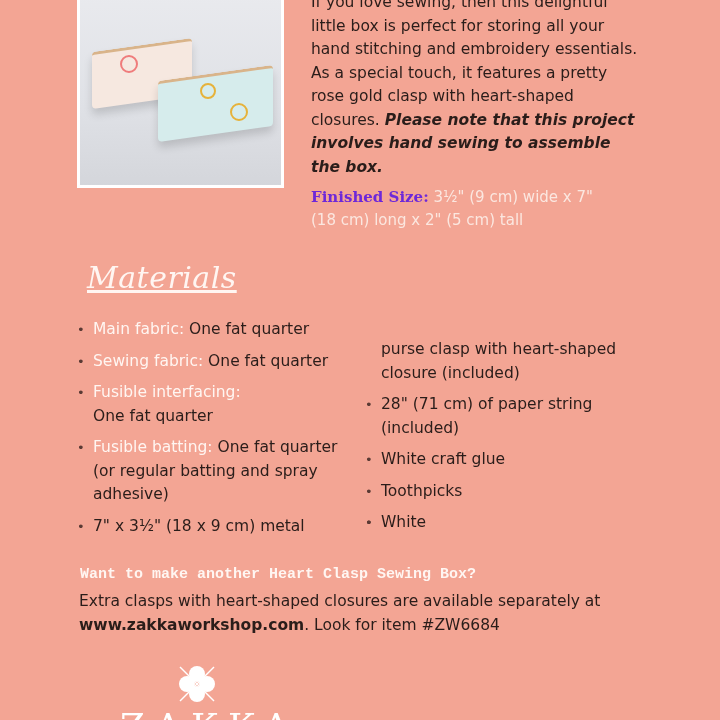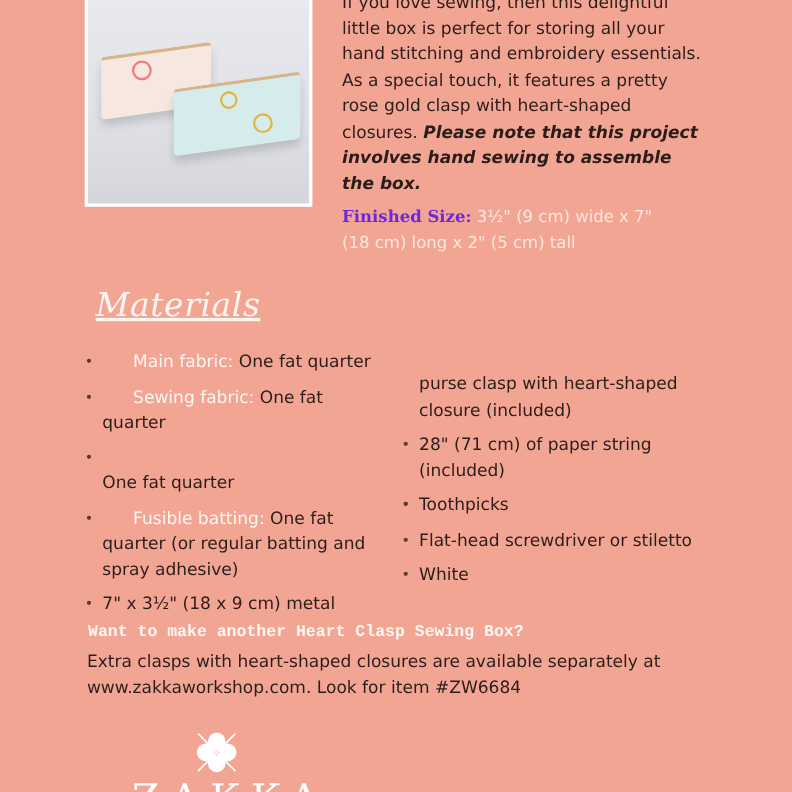--- a/index.html
+++ b/index.html
@@ -14,25 +14,25 @@
   .intro .em { font-style:italic; font-weight:bold; }
   .size { position:absolute; left:311px; top:186px; width:300px; font-size:15px; line-height:23px; color:#fbe7e0; }
   .size .lbl { font-family:"DejaVu Serif", serif; font-weight:bold; color:#6d28d9; }
   .mat-title { position:absolute; left:87px; top:260px; font-family:"DejaVu Serif", serif; font-style:italic; font-size:30px; color:#fff6f2; letter-spacing:0.5px;text-decoration:underline; }
   ul { list-style:none; margin:0; padding:0; }
   .col { position:absolute; font-size:15.5px; line-height:23.5px; }
   .col1 { left:77px; top:318px; width:270px; }
   .col2 { left:365px; top:318px; width:290px; }
   .col li { position:relative; padding-left:16px; margin-bottom:8px; }
   .col li .bullet { position:absolute; left:0; top:0; color:#5a3a34; font-size:13px; }
-  .col li .key { color:#fff6f2;margin-left:28px; }
+  .col li .key { color:#fff6f2; }
   .col2 li.cont { padding-left:16px;margin-top:20px; }
   .want { position:absolute; left:80px; top:566px; font-family:Liberation Mono, monospace; font-weight:bold; font-size:15px; color:#fff6f2; }
   .extra { position:absolute; left:79px; top:589px; width:580px; font-size:15.5px; line-height:24px; }
-  .extra .url { font-weight:normal; }
+  .extra .url { font-weight:bold; }
   .logo { position:absolute; left:176px; top:664px; width:42px; height:40px; }
   .logo-text { position:absolute; left:120px; top:706px; font-family:"DejaVu Serif", serif; font-size:36px; letter-spacing:10px; color:#fff; }
 </style>
 </head>
 <body>
 
 <div class="photo-frame">
   <div class="photo">
     <div class="box box1"></div>
     <div class="box box2"></div>
@@ -50,31 +50,31 @@
 <div class="size">
   <span class="lbl">Finished Size:</span>
   <span>3½" (9 cm) wide x 7" (18 cm) long x 2" (5 cm) tall</span>
 </div>
 
 <div class="mat-title">Materials</div>
 
 <ul class="col col1">
   <li><span class="bullet">•</span><span class="key">Main fabric:</span> <span>One fat quarter</span></li>
   <li><span class="bullet">•</span><span class="key">Sewing fabric:</span> <span>One fat quarter</span></li>
-  <li><span class="bullet">•</span><br><span>One fat quarter</span></li>
+  <li><span class="bullet">•</span><span class="key">Fusible interfacing:</span><br><span>One fat quarter</span></li>
   <li><span class="bullet">•</span><span class="key">Fusible batting:</span> <span>One fat quarter (or regular batting and spray adhesive)</span></li>
   <li><span class="bullet">•</span><span>7" x 3½" (18 x 9 cm) metal</span></li>
 </ul>
 
 <ul class="col col2">
   <li class="cont"><span>purse clasp with heart-shaped closure (included)</span></li>
   <li><span class="bullet">•</span><span>28" (71 cm) of paper string (included)</span></li>
+  <li><span class="bullet">•</span><span>White craft glue</span></li>
+  <li><span class="bullet">•</span><span>Toothpicks</span></li>
   <li><span class="bullet">•</span></li>
-  <li><span class="bullet">•</span><span>Toothpicks</span></li>
-  <li><span class="bullet">•</span><span>Flat-head screwdriver or stiletto</span></li>
   <li><span class="bullet">•</span><span>White</span></li>
 </ul>
 
 <div class="want">Want to make another Heart Clasp Sewing Box?</div>
 <div class="extra">
   <span>Extra clasps with heart-shaped closures are available separately at</span><br>
   <span class="url">www.zakkaworkshop.com</span><span>. Look for item #ZW6684</span>
 </div>
 
 <svg class="logo" viewBox="0 0 42 40">

